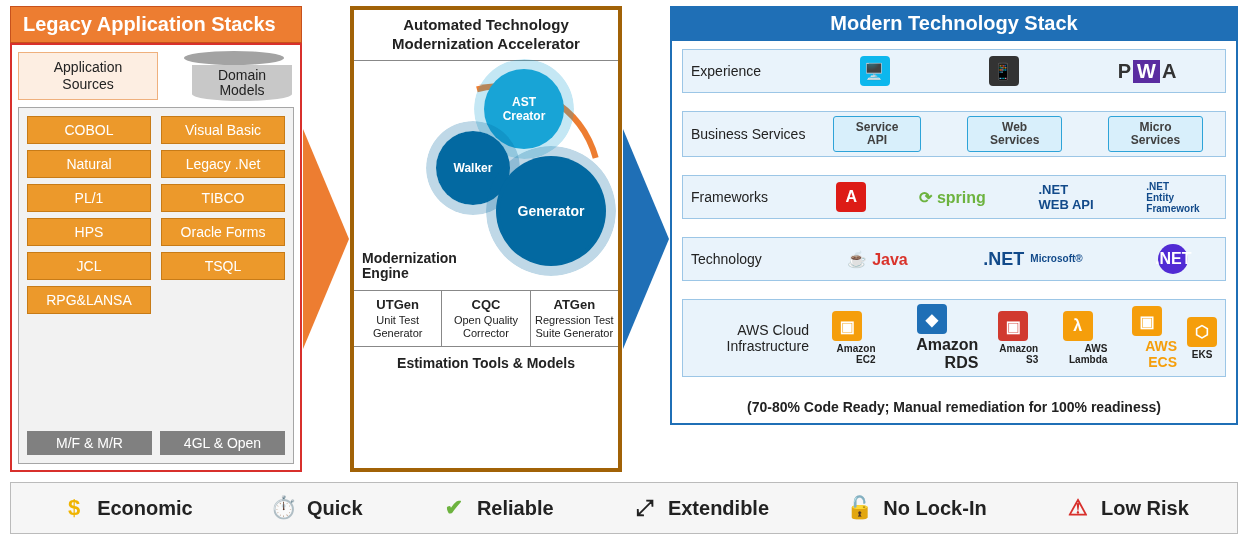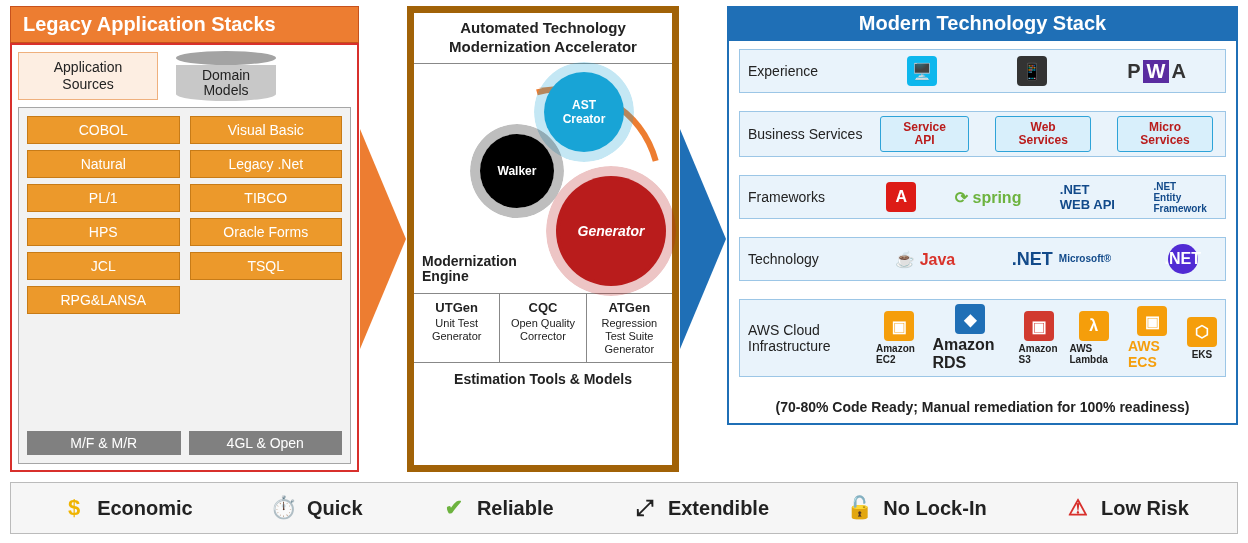--- a/index.html
+++ b/index.html
@@ -1,63 +1,63 @@
 <!DOCTYPE html>
 <html><head>
 <meta charset="utf-8">
 <style>
   * { box-sizing: border-box; margin: 0; padding: 0; }
   body { font-family: "Segoe UI", Arial, sans-serif; background: #fff; width: 1248px; height: 543px; padding: 6px 10px; color: #222; }
   .top { display: flex; gap: 0; align-items: stretch; height: 466px; }
   .col { display:flex; flex-direction:column; }
   
-  .legacy-wrap { width: 349px; }
+  .legacy-wrap { width: 292px; }
   .legacy-hdr { background:#ed7d31; color:#fff; font-size:20px; font-weight:bold; padding:6px 12px; border:1px solid #c7511c; }
   .legacy-body { border:2px solid #d8302c; padding:6px; flex:1; display:flex; flex-direction:column; gap:6px; }
   .sources-row { display:flex; gap:18px; align-items:center; }
   .appsrc { border:1px solid #efb07d; background:#fdeee2; padding:6px 12px; text-align:center; font-size:14px; line-height:1.2; width:140px; }
   .domain-models { display:flex; flex-direction:column; align-items:center; font-size:14px; }
   .cyl-top { width:100px; height:14px; background:#a3a3a3; border-radius:50px/7px; }
-  .cyl-body { width:100px; height:36px; background:#c8c8c8; border-radius:0 0 50px 50px / 0 0 7px 7px; display:flex; align-items:center; justify-content:center; text-align:center; line-height:1.1; }
+  .cyl-body { width:100px; height:36px; background:#c8c8c8; border-radius:0 0 50px 50px / 0 0 7px 7px; display:flex; align-items:center; justify-content:center; text-align:center; line-height:1.1;margin-left:16px; }
   .lang-grid { border:1px solid #a6a6a6; background:#f2f2f2; padding:8px; flex:1; display:flex; flex-direction:column; }
   .lang-cols { display:flex; gap:10px; flex:1; }
   .lang-col { flex:1; display:flex; flex-direction:column; gap:6px; }
   .lang-chip { background:#ec992b; color:#fff; border:1px solid #c77b17; font-size:14px; text-align:center; padding:5px 0; }
   .lang-footer { display:flex; gap:8px; margin-top:8px; }
   .lang-foot { flex:1; background:#808080; color:#fff; text-align:center; padding:4px 0; font-size:14px; }
   
   .big-arrow { width:48px; display:flex; align-items:center; justify-content:center; }
   .tri-right { width:0; height:0; border-top:110px solid transparent; border-bottom:110px solid transparent; }
   .tri-orange { border-left:46px solid #ed7d31; }
   .tri-blue  { border-left:46px solid #1f6fb6; }
   
-  .mid-wrap { width:272px; border:7px solid #a16207; background:#fff; }
+  .mid-wrap { width:272px; border:4px solid #a16207; background:#fff; }
   .mid-hdr { text-align:center; font-weight:bold; font-size:15px; padding:6px 4px; border-bottom:1px solid #888; line-height:1.25; }
   .engine-box { border-bottom:1px solid #888; padding:4px 6px 6px 6px; position:relative; height:230px; }
   .engine-label { position:absolute; left:8px; bottom:8px; font-weight:bold; font-size:14px; line-height:1.1; }
   .gear { position:absolute; color:#fff; font-weight:bold; text-align:center; display:flex; align-items:center; justify-content:center; border-radius:50%; }
   .gear::before { content:""; position:absolute; inset:-10px; border-radius:50%; background:inherit; -webkit-mask:radial-gradient(circle, transparent 55%, #000 56%); mask:radial-gradient(circle, transparent 55%, #000 56%); opacity:.25; }
   .gear-blue  { background:#18a4d6; width:80px; height:80px; top:8px; left:130px; font-size:12px; }
-  .gear-black { background:#000000; width:74px; height:74px; top:70px; left:66px; font-size:12px; }
-  .gear-orange{ background:#b91c1c; width:110px; height:110px; top:112px; left:142px; font-size:14px;font-style:italic; }
+  .gear-black { background:#0369a1; width:74px; height:74px; top:70px; left:82px; font-size:12px; }
+  .gear-orange{ background:#0369a1; width:110px; height:110px; top:95px; left:142px; font-size:14px; }
   .arc { position:absolute; border:6px solid transparent; border-top-color:#ed7d31; border-radius:50%; width:200px; height:200px; top:22px; left:48px; transform:rotate(30deg); }
   .tools-row { display:flex; border-bottom:1px solid #888; }
   .tool { flex:1; border-right:1px solid #888; padding:6px 4px; text-align:center; }
   .tool:last-child{ border-right:none; }
   .tool-title{ font-weight:bold; font-size:13px; margin-bottom:2px; }
   .tool-sub  { font-size:11px; line-height:1.2; }
   .est-row { text-align:center; font-weight:bold; font-size:14px; padding:8px 0; }
   
   .modern-wrap { flex:1; margin-left:0; }
   .modern-hdr { background:#1f6fb6; color:#fff; font-weight:bold; font-size:20px; text-align:center; padding:6px 0; }
   .modern-body { border:2px solid #1f6fb6; border-top:none; padding:8px 10px; display:flex; flex-direction:column; gap:18px; }
   .layer { border:1px solid #9cc6e6; background:#e9f3fb; display:flex; align-items:center; padding:4px 8px; gap:10px; min-height:44px; }
   .layer-label { width:118px; font-size:14px; line-height:1.15; }
   .layer-items { display:flex; gap:18px; align-items:center; flex:1; justify-content:space-around; }
-  .pill { border:1px solid #2ea3d8; background:#d8effb; border-radius:3px; padding:4px 22px; font-size:12px; font-weight:bold; color:#b91c1c; text-align:center; line-height:1.1; }
+  .pill { border:1px solid #2ea3d8; background:#d8effb; border-radius:3px; padding:4px 22px; font-size:12px; font-weight:bold; color:#404040; text-align:center; line-height:1.1; }
   .tech-item { font-size:12px; font-weight:bold; display:flex; flex-direction:column; align-items:center; gap:2px; }
   .tech-item .ico{ width:30px; height:30px; border-radius:4px; display:flex; align-items:center; justify-content:center; font-size:16px; color:#fff; }
   .ico.orange{ background:#f59e0b; } .ico.blue{ background:#1f6fb6; } .ico.red{ background:#dd1b16; } .ico.purple{ background:#512bd4; }
   .ico.teal{ background:#0db7ed; } .ico.dk{ background:#333; }
   .note-line { font-weight:bold; text-align:center; font-size:14px; padding-top:4px; }
   .pwa { font-weight:bold; font-size:20px; display:flex; align-items:center; color:#333;}
   .pwa .w{ background:#5a2ca0; color:#fff; padding:0 4px; margin:0 2px; }
   
   .bottom { margin-top:10px; border:1px solid #bbb; background:#f6f6f6; display:flex; align-items:center; justify-content:space-around; padding:6px 10px; height:52px; }
   .benefit { display:flex; align-items:center; gap:8px; font-size:20px; font-weight:bold; }
@@ -189,21 +189,21 @@
           <span class="tech-item" style="flex-direction:row;gap:4px;color:#d9332b;font-size:16px;">☕ Java</span>
           <span class="tech-item" style="flex-direction:row;gap:6px;color:#124a8a;font-size:18px;">
               <b>.NET</b>
               <span style="font-size:10px;line-height:1;">Microsoft®</span>
             </span>
           <span class="tech-item">
               <span class="ico purple" style="border-radius:50%;">.NET</span>
             </span>
         </div>
       </div>
-      <div class="layer" style="min-height:74px;">
+      <div class="layer" style="min-height:74px;text-align:right;">
         <div class="layer-label">AWS Cloud Infrastructure</div>
         <div class="layer-items" style="gap:10px;">
           <span class="tech-item">
               <span class="ico orange">▣</span>
               <span style="font-size:10px;">Amazon EC2</span>
             </span>
           <span class="tech-item">
               <span class="ico blue">◆</span>
               <span style="font-size:16px;">Amazon RDS</span>
             </span>

